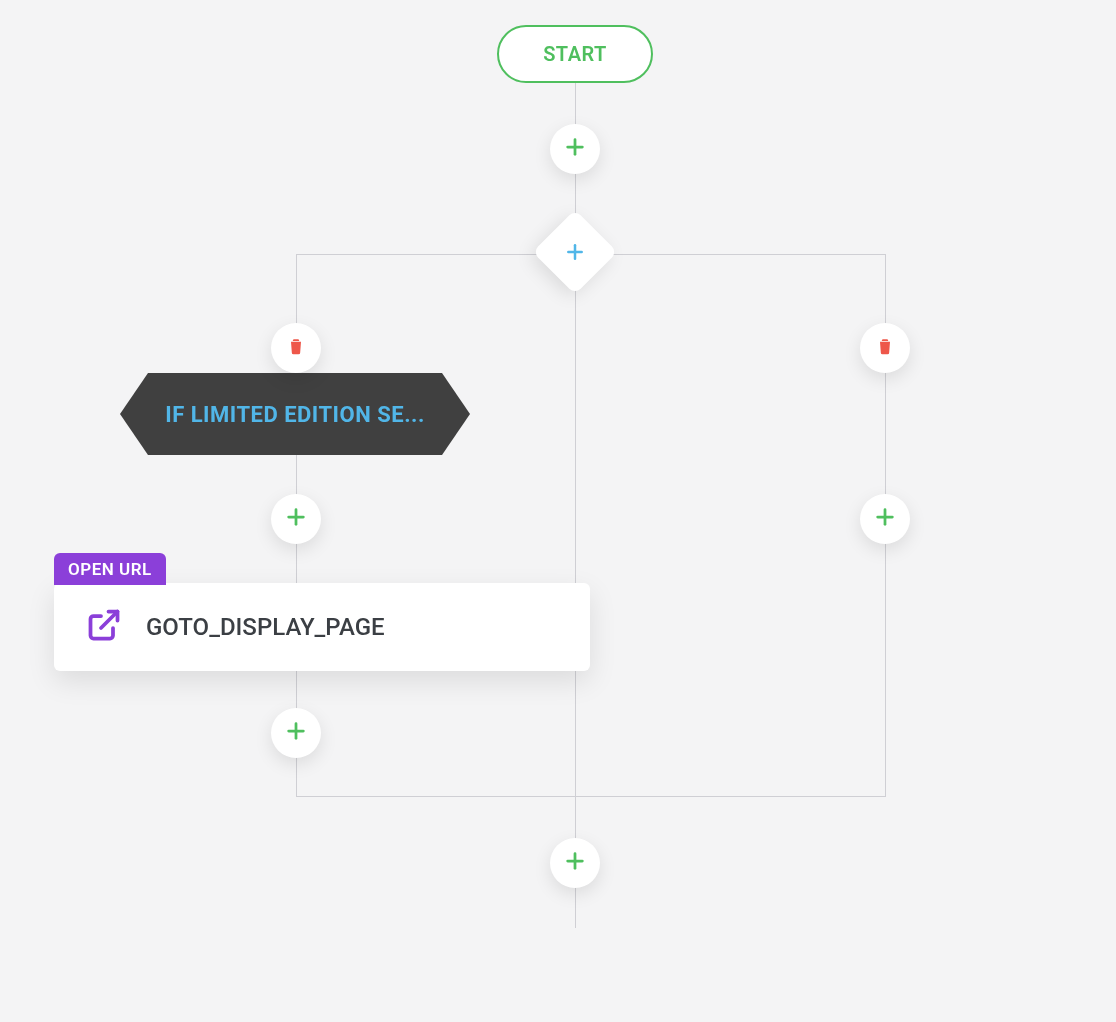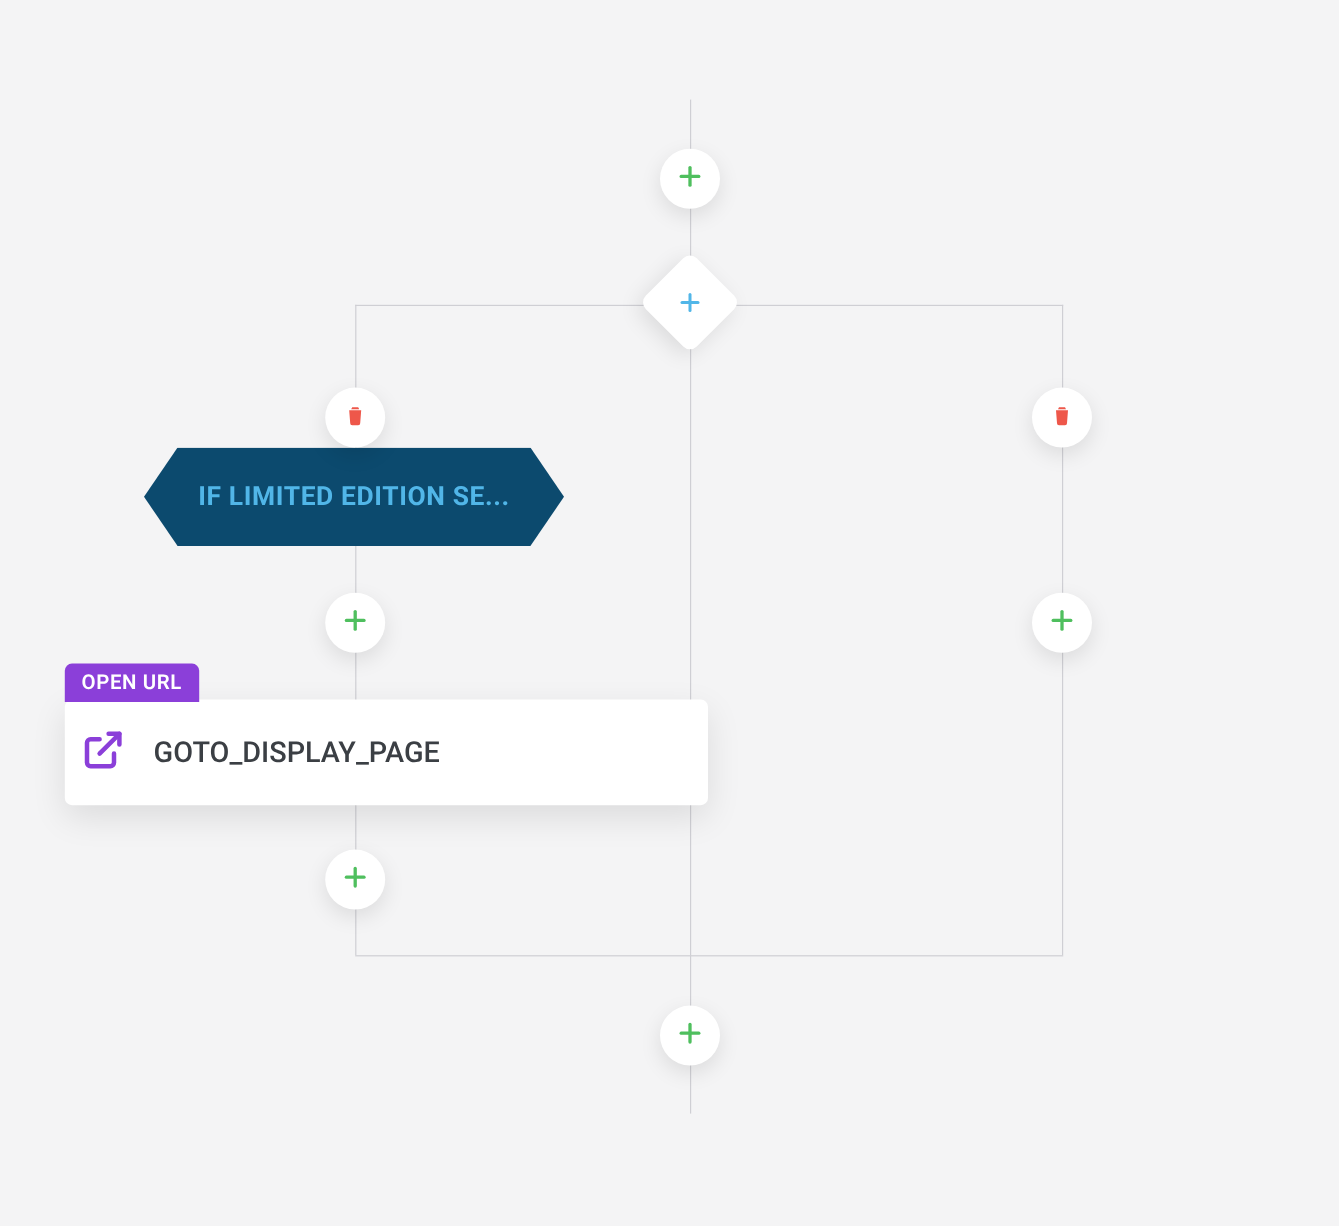--- a/index.html
+++ b/index.html
@@ -89,21 +89,21 @@
     cursor: pointer;
     z-index: 5;
   }
   .trash-circle svg { width: 20px; height: 20px; }
 
   
   .cond {
     position: absolute;
     width: 350px;
     height: 82px;
-    background: #0c4a6e;
+    background: #404040;
     box-shadow: 0 10px 24px rgba(0,0,0,0.08);
     display: flex;
     align-items: center;
     justify-content: center;
     font-size: 22px;
     font-weight: 700;
     color: #51b6e8;
     letter-spacing: 0.5px;
     clip-path: polygon(8% 0, 92% 0, 100% 50%, 92% 100%, 8% 100%, 0 50%);
     cursor: pointer;
@@ -133,41 +133,44 @@
     font-size: 17px;
     font-weight: 600;
     padding: 6px 14px;
     border-radius: 6px 6px 0 0;
     letter-spacing: 0.5px;
   }
   .action-body {
     display: flex;
     align-items: center;
     gap: 24px;
-    padding: 24px 14px;
+    padding: 24px 32px;
   }
   .action-body .label {
     font-size: 24px;
     font-weight: 500;
     color: #3b3f44;
   }
   .ext-icon svg { width: 36px; height: 36px; }
 </style>
 </head>
 <body>
 
 <div class="canvas">
 
   <div class="vline" style="left:575px; top:83px; height:713px;"></div>
   <div class="hline" style="left:296px; top:254px; width:590px;"></div>
   <div class="vline" style="left:296px; top:254px; height:542px;"></div>
   <div class="vline" style="left:885px; top:254px; height:542px;"></div>
   <div class="hline" style="left:296px; top:796px; width:590px;"></div>
   <div class="vline" style="left:575px; top:796px; height:132px;"></div>
 
+  <div class="start-pill" style="left:497px; top:25px;">
+    <span>START</span>
+  </div>
 
   <div class="plus-circle" style="left:550px; top:124px;">
     <span>
       <svg viewBox="0 0 24 24" fill="none" stroke="#4fbf5e" stroke-width="3" stroke-linecap="round">
           <line x1="12" y1="4" x2="12" y2="20"></line>
           <line x1="4" y1="12" x2="20" y2="12"></line>
         </svg>
     </span>
   </div>
 

